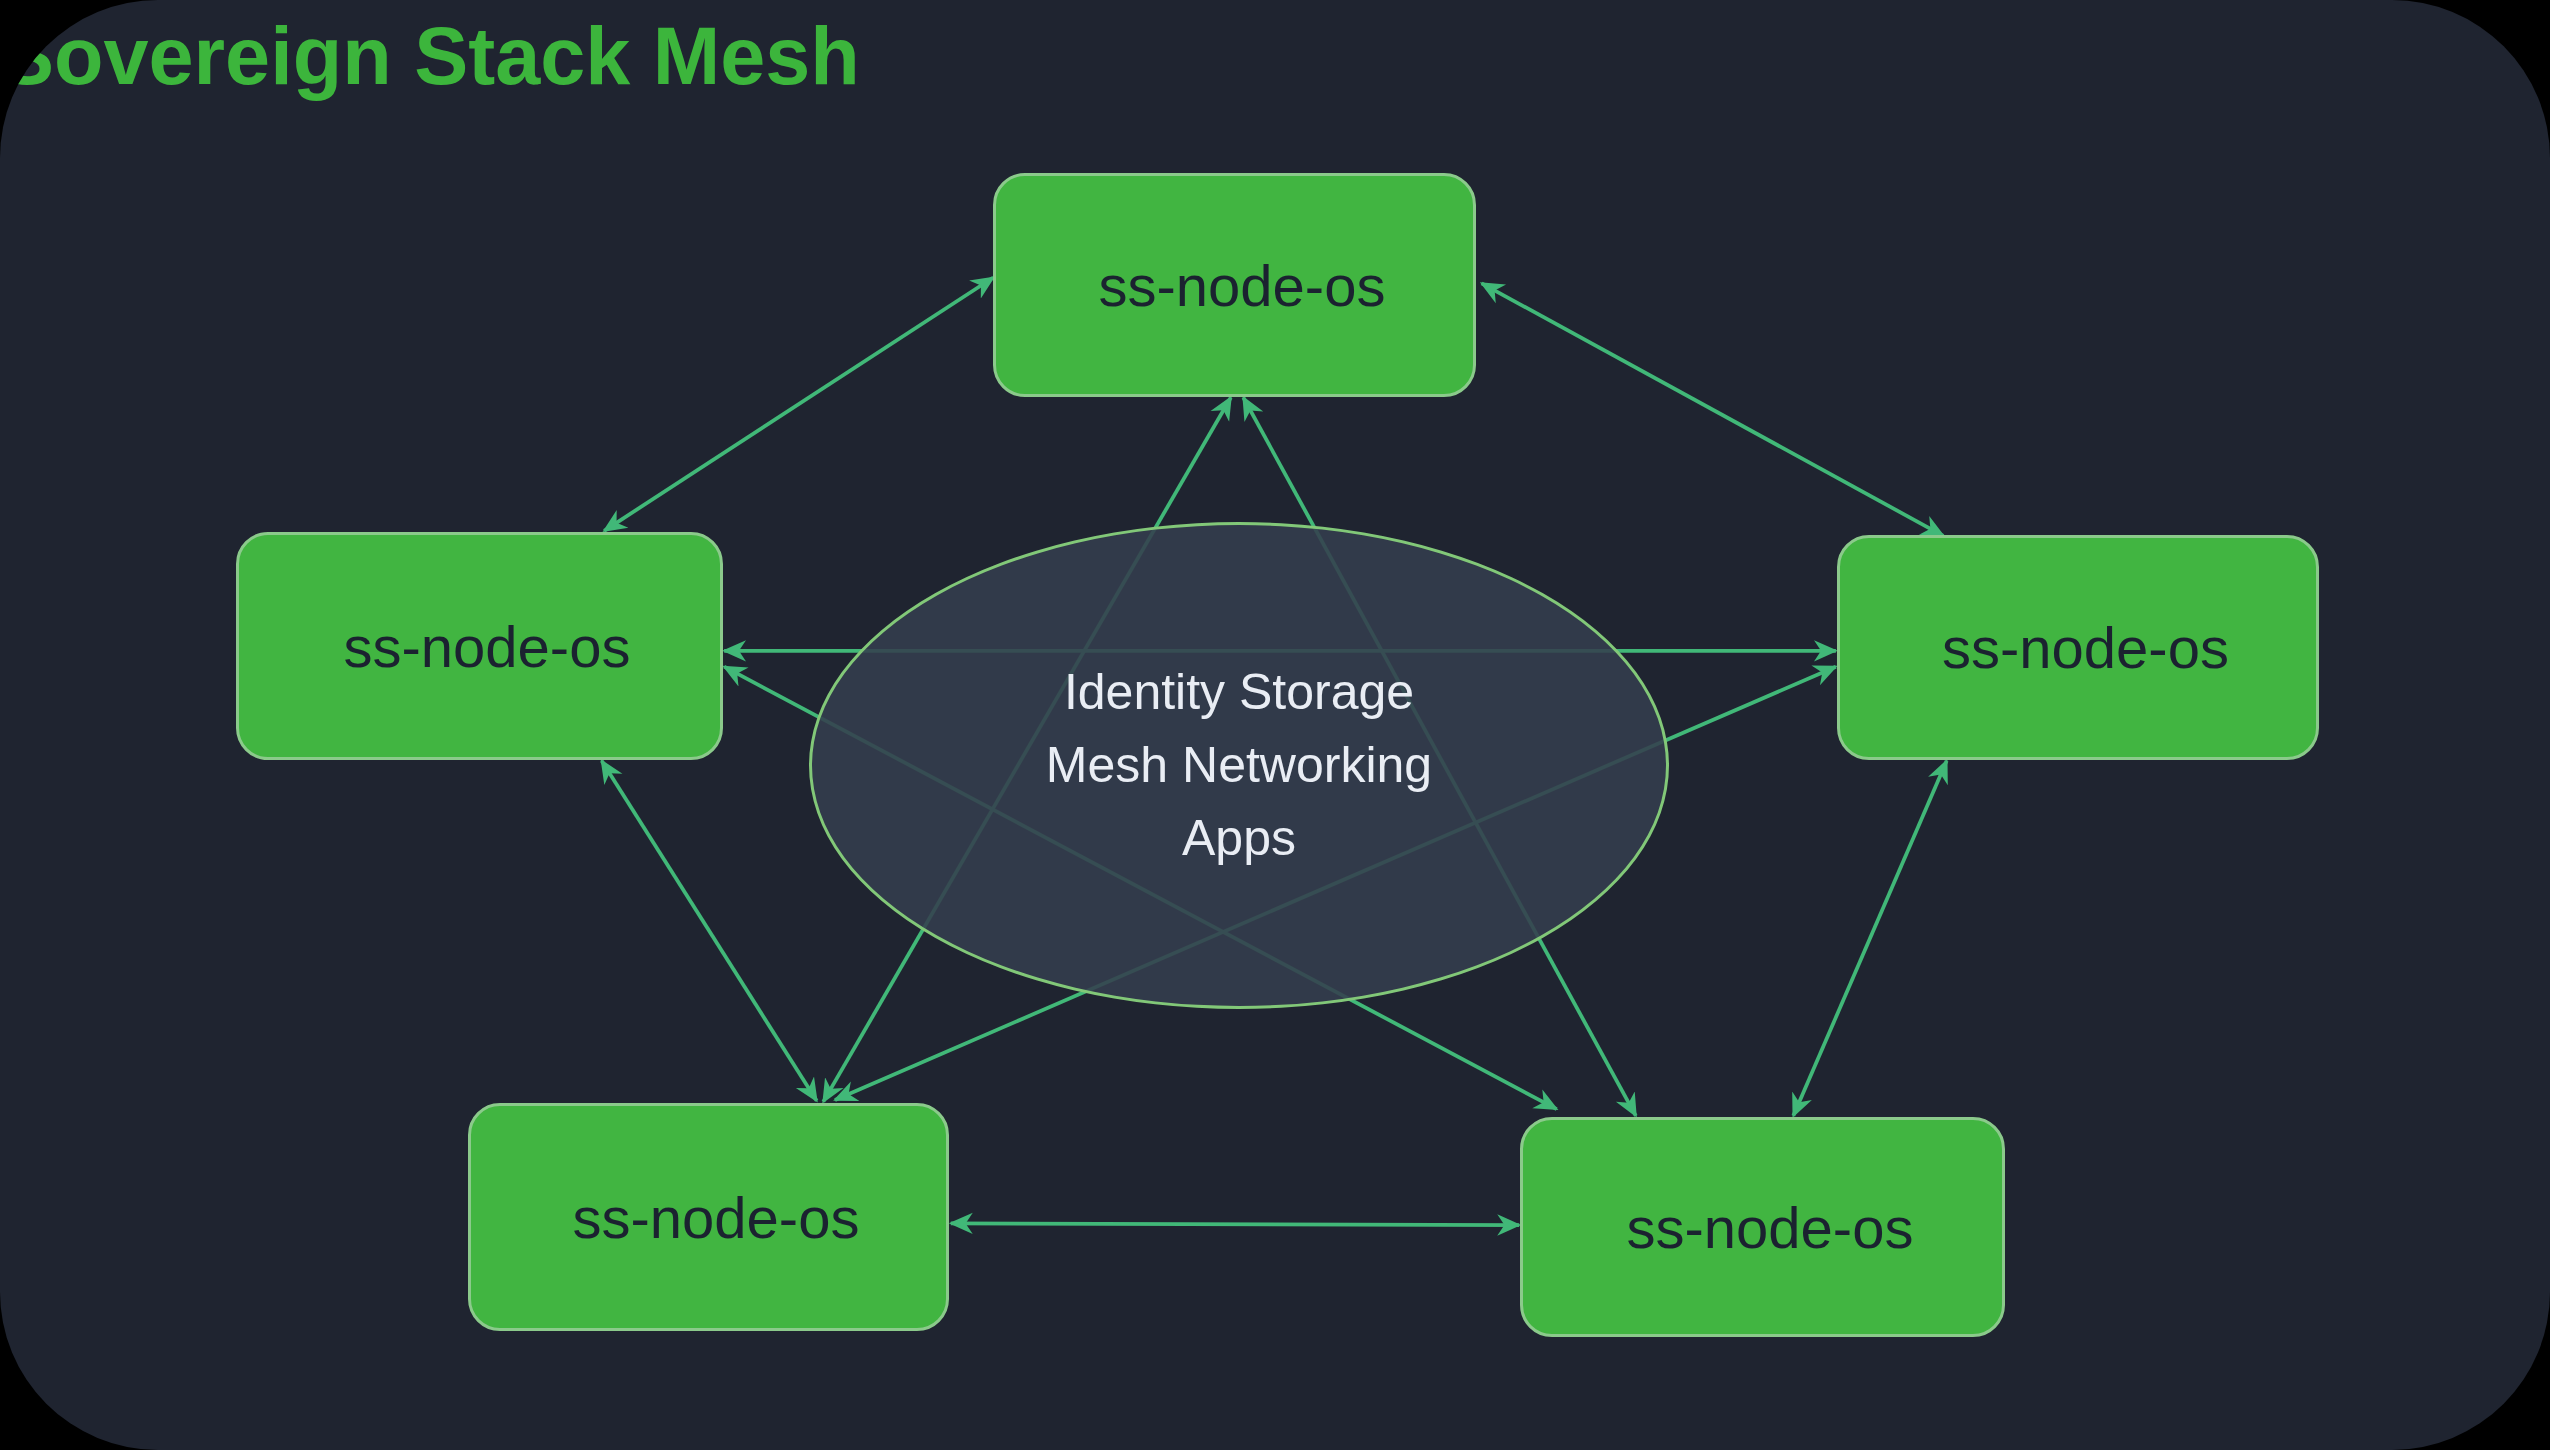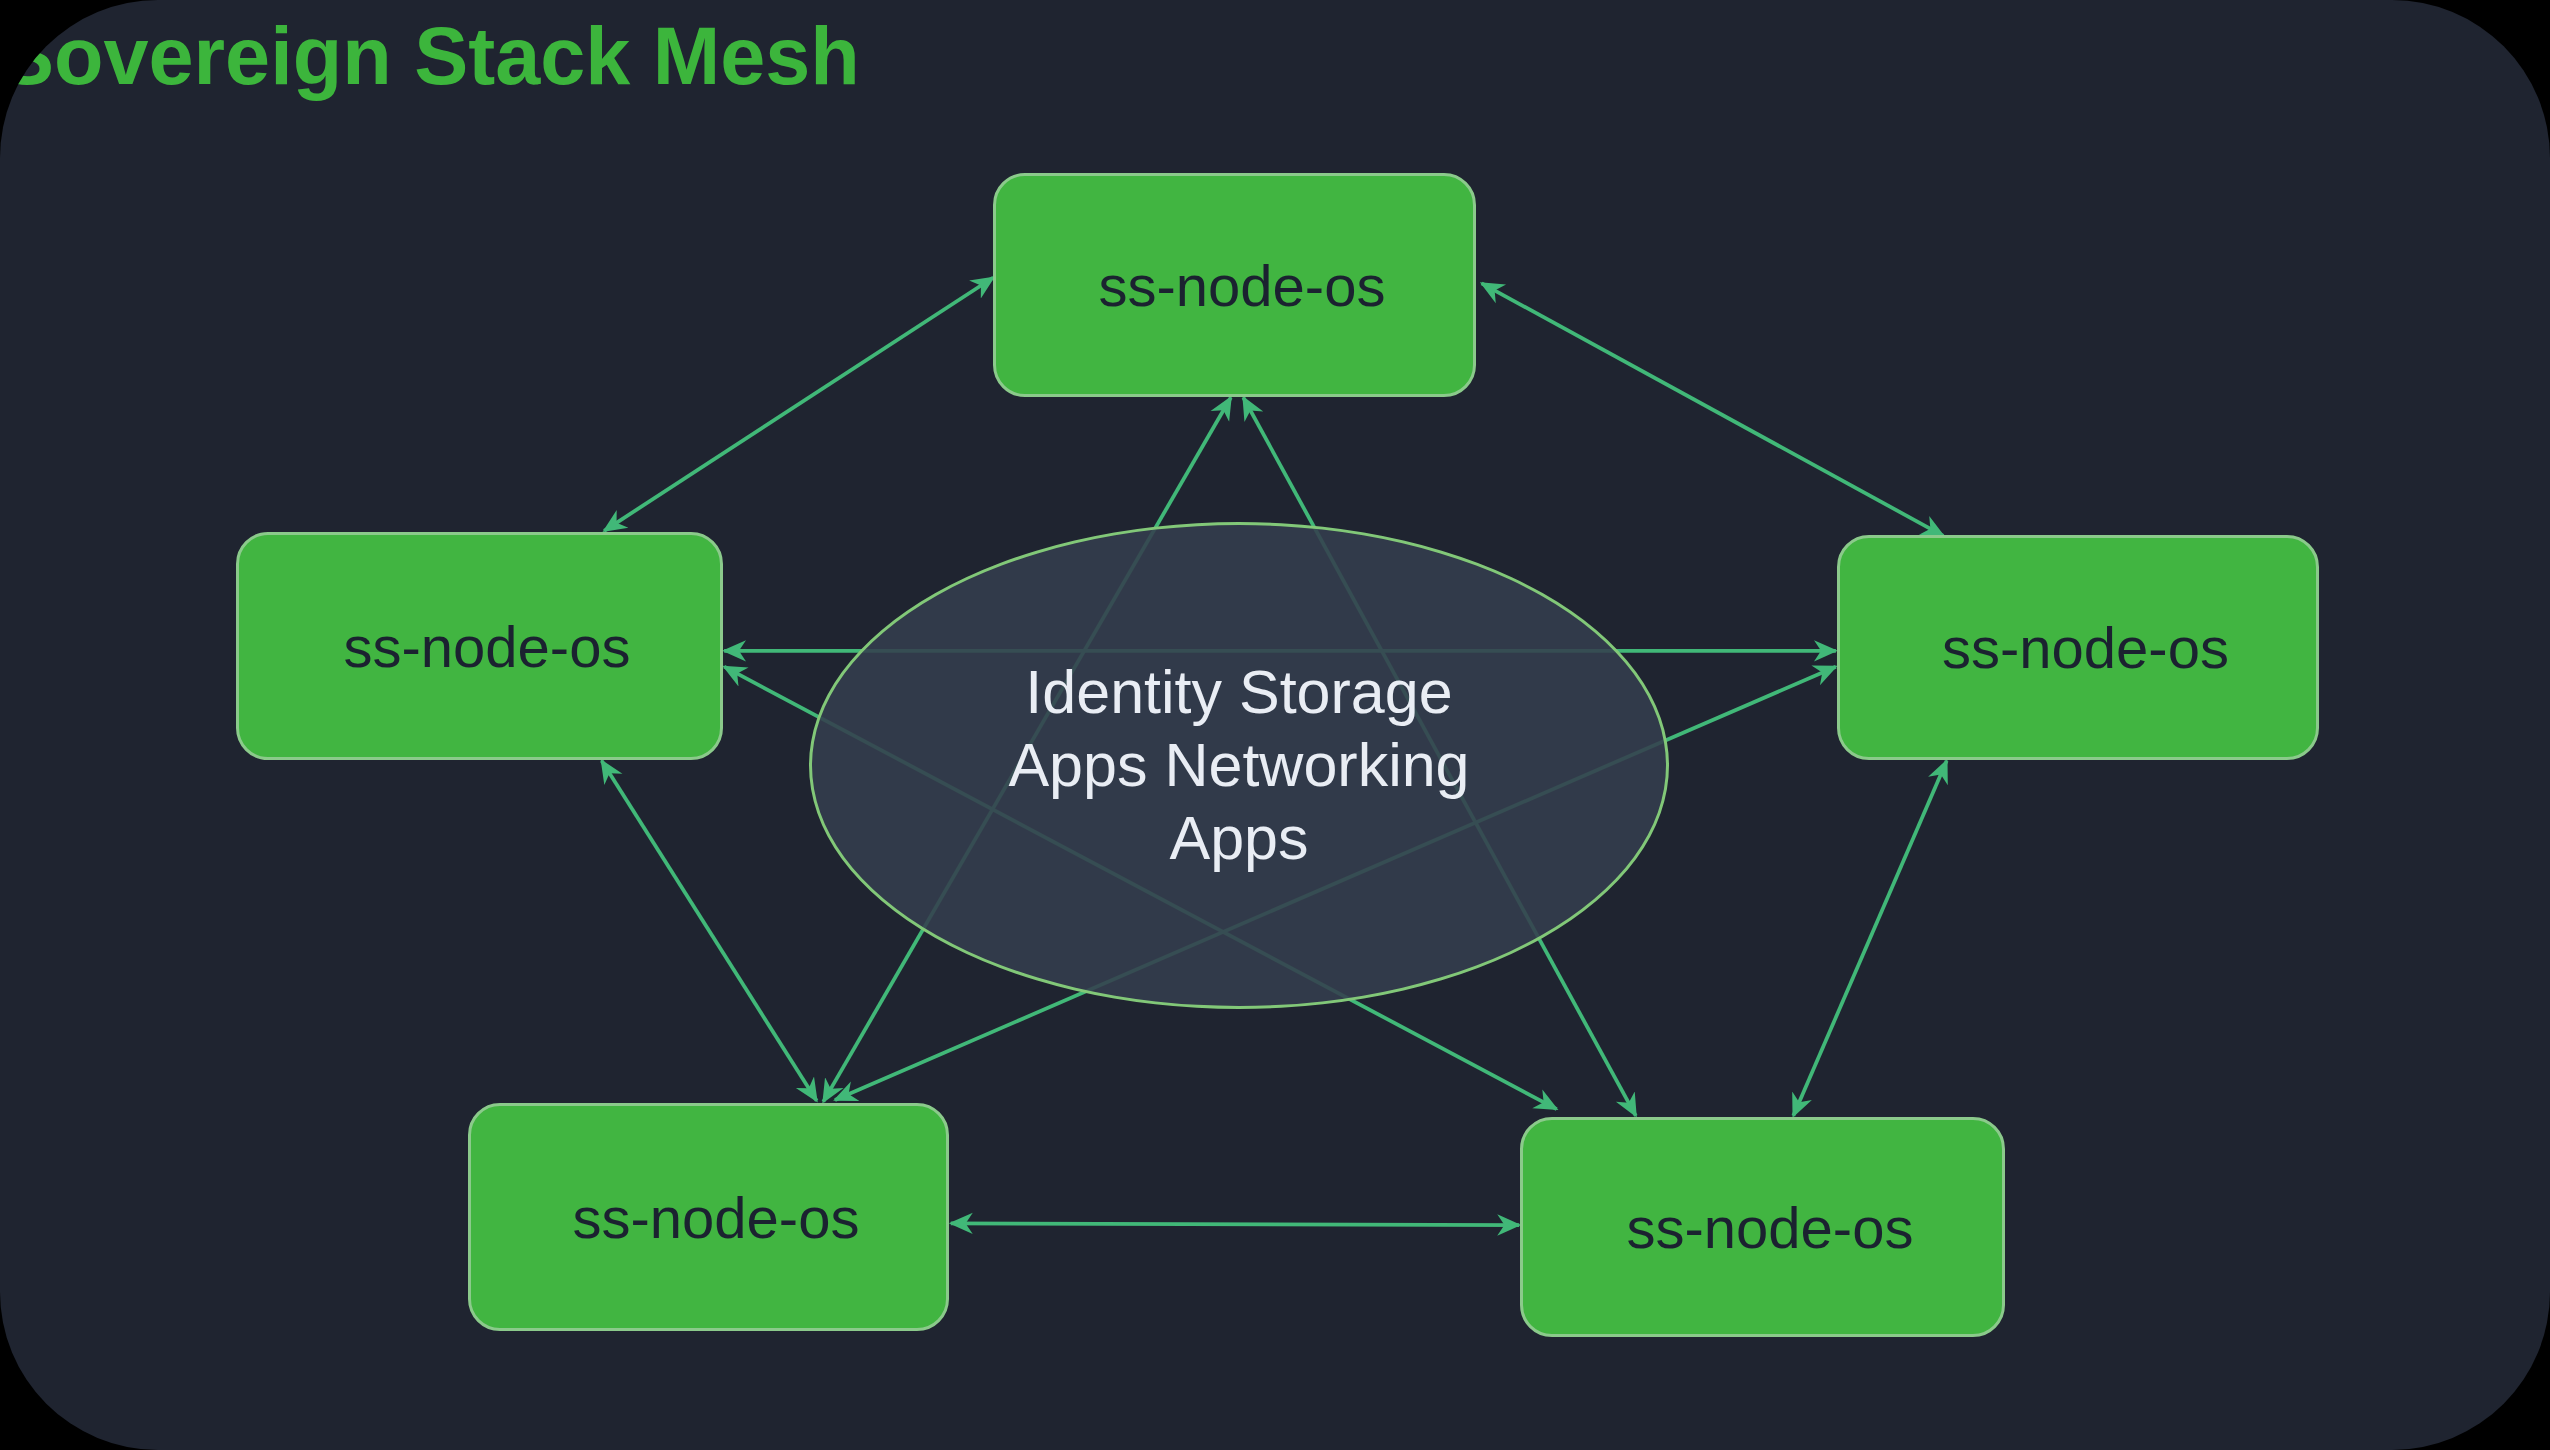--- a/index.html
+++ b/index.html
@@ -46,21 +46,21 @@
   .core-ellipse {
     position: absolute; left: 809px; top: 522px;
     width: 860px; height: 487px;
     border-radius: 50%;
     background: var(--ellipse-fill);
     border: 3.3px solid var(--ellipse-border);
     display: flex; flex-direction: column;
     align-items: center; justify-content: center;
     text-align: center;
     color: var(--ellipse-text);
-    font-size: 61px; line-height: 73px;
+    font-size: 50px; line-height: 73px;
     z-index: 2;
   }
   .node {
     position: absolute;
     background: var(--node-fill);
     border: 3.3px solid var(--node-border);
     border-radius: 32px;
     display: flex; align-items: center; justify-content: center;
     font-size: 58px; color: var(--node-text);
     z-index: 3;
@@ -92,21 +92,21 @@
     <line class="edge" x1="869" y1="781" x2="2203" y2="781" marker-start="url(#arrow)" marker-end="url(#arrow)"></line>
     <line class="edge" x1="722" y1="913" x2="980" y2="1321" marker-start="url(#arrow)" marker-end="url(#arrow)"></line>
     <line class="edge" x1="869" y1="800" x2="1868" y2="1331" marker-start="url(#arrow)" marker-end="url(#arrow)"></line>
     <line class="edge" x1="2203" y1="800" x2="1002" y2="1320" marker-start="url(#arrow)" marker-end="url(#arrow)"></line>
     <line class="edge" x1="2336" y1="913" x2="2152" y2="1339" marker-start="url(#arrow)" marker-end="url(#arrow)"></line>
     <line class="edge" x1="1141" y1="1468" x2="1823" y2="1470" marker-start="url(#arrow)" marker-end="url(#arrow)"></line>
   </svg>
 
   <div class="core-ellipse">
     <div>Identity Storage</div>
-    <div>Apps Networking</div>
+    <div>Mesh Networking</div>
     <div>Apps</div>
   </div>
 
   <div class="node node-top">
     <span>ss-node-os</span>
   </div>
   <div class="node node-left">
     <span>ss-node-os</span>
   </div>
   <div class="node node-right">

